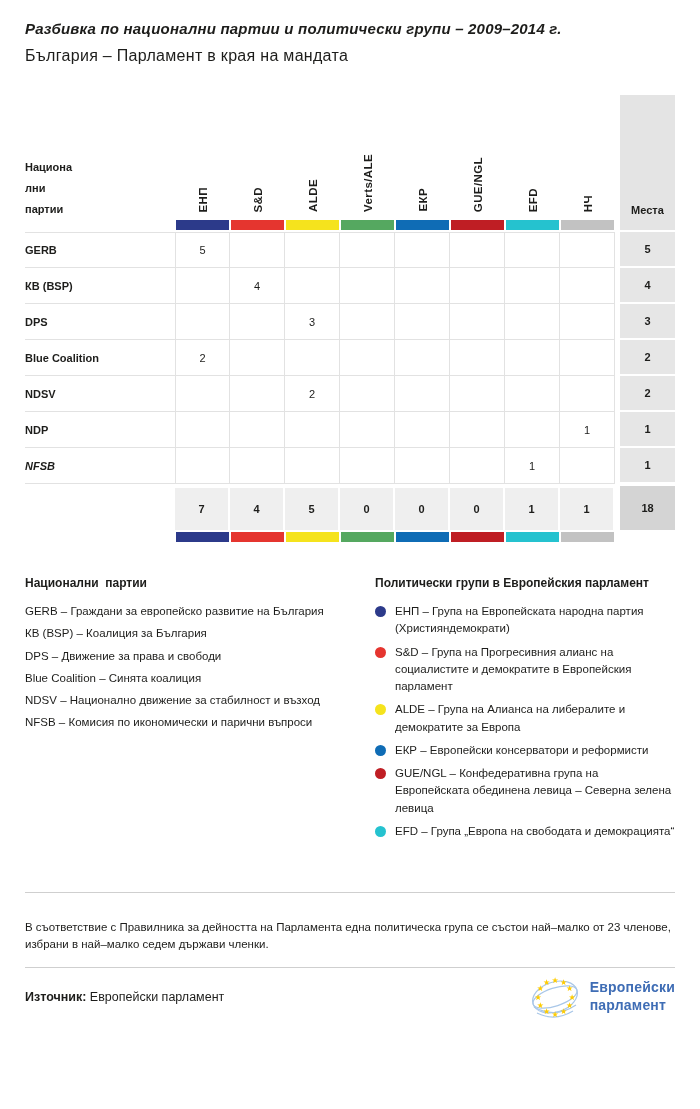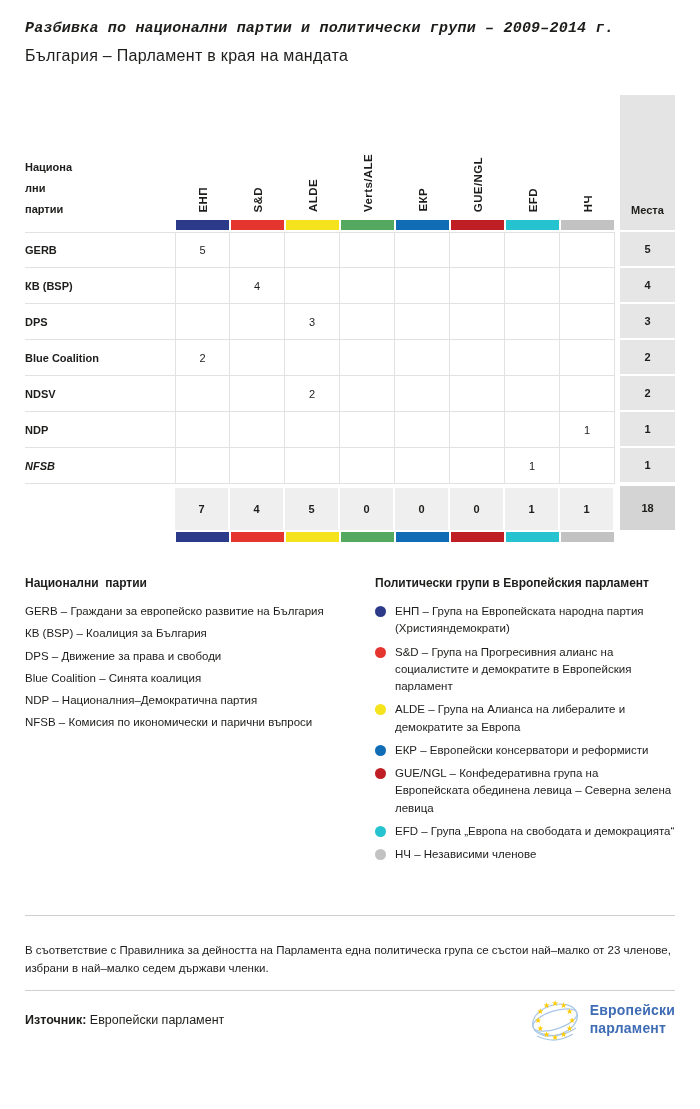--- a/index.html
+++ b/index.html
@@ -3,21 +3,21 @@
 <meta charset="utf-8">
 <style>
   * { margin:0; padding:0; box-sizing:border-box; }
   html,body { background:#fff; }
   body {
     width:700px; height:1109px; overflow:hidden;
     font-family:"Liberation Sans", sans-serif; color:#1d1d1b;
   }
   .page { width:700px; height:1109px; padding:20px 25px 0; overflow:hidden; }
 
-  .title { font-size:15px; font-weight:bold; font-style:italic; letter-spacing:.2px;font-family:Liberation Mono, monospace; }
+  .title { font-size:15px; font-weight:bold; font-style:italic; letter-spacing:.2px; }
   .subtitle { font-size:16px; margin-top:10px; letter-spacing:.3px; }
 
   
   .table-grid {
     margin-top:30px;
     display:grid;
     grid-template-columns:150px repeat(8,55px) 5px 55px;
     grid-template-rows:125px 12px repeat(7,36px) 46px 12px;
   }
   .rowhead-cell {
@@ -247,21 +247,21 @@
     </div>
 
   <div class="legends">
     <div class="legend-left">
       <div class="legend-heading">Национални  партии</div>
       <div>
           <div class="legend-item"><span class="legend-text"><b>GERB – </b>Граждани за европейско развитие на България</span></div>
           <div class="legend-item"><span class="legend-text"><b>КВ (BSP) – </b>Коалиция за България</span></div>
           <div class="legend-item"><span class="legend-text"><b>DPS – </b>Движение за права и свободи</span></div>
           <div class="legend-item"><span class="legend-text"><b>Blue Coalition – </b>Синята коалиция</span></div>
-          <div class="legend-item"><span class="legend-text"><b>NDP – </b>Националния–Демократична партия</span></div>
+          <div class="legend-item"><span class="legend-text"><b>NDSV – </b>Национално движение за стабилност и възход</span></div>
           <div class="legend-item"><span class="legend-text"><b>NFSB – </b>Комисия по икономически и парични въпроси</span></div>
         </div>
     </div>
     <div class="legend-right">
       <div class="legend-heading">Политически групи в Европейския парламент</div>
       <div>
           <div class="legend-item">
             <span class="dot" style="background: rgb(44, 58, 138);"></span>
             <span class="legend-text"><b>ЕНП – </b>Група на Европейската народна партия (Християндемократи)</span>
           </div>
@@ -277,24 +277,20 @@
             <span class="dot" style="background: rgb(15, 108, 181);"></span>
             <span class="legend-text"><b>ЕКР – </b>Европейски консерватори и реформисти</span>
           </div>
           <div class="legend-item">
             <span class="dot" style="background: rgb(191, 30, 36);"></span>
             <span class="legend-text"><b>GUE/NGL – </b>Конфедеративна група на Европейската обединена левица – Северна зелена левица</span>
           </div>
           <div class="legend-item">
             <span class="dot" style="background: rgb(37, 194, 207);"></span>
             <span class="legend-text"><b>EFD – </b>Група „Европа на свободата и демокрацията“</span>
-          </div>
-          <div class="legend-item">
-            <span class="dot" style="background: rgb(194, 194, 194);"></span>
-            <span class="legend-text"><b>НЧ – </b>Независими членове</span>
           </div>
         </div>
     </div>
   </div>
 
   <hr class="footnote-rule">
   <div class="note">В съответствие с Правилника за дейността на Парламента една политическа група се състои най–малко от 23 членове, избрани в най–малко седем държави членки.</div>
   <hr class="source-rule">
 
   <div class="source-row">

